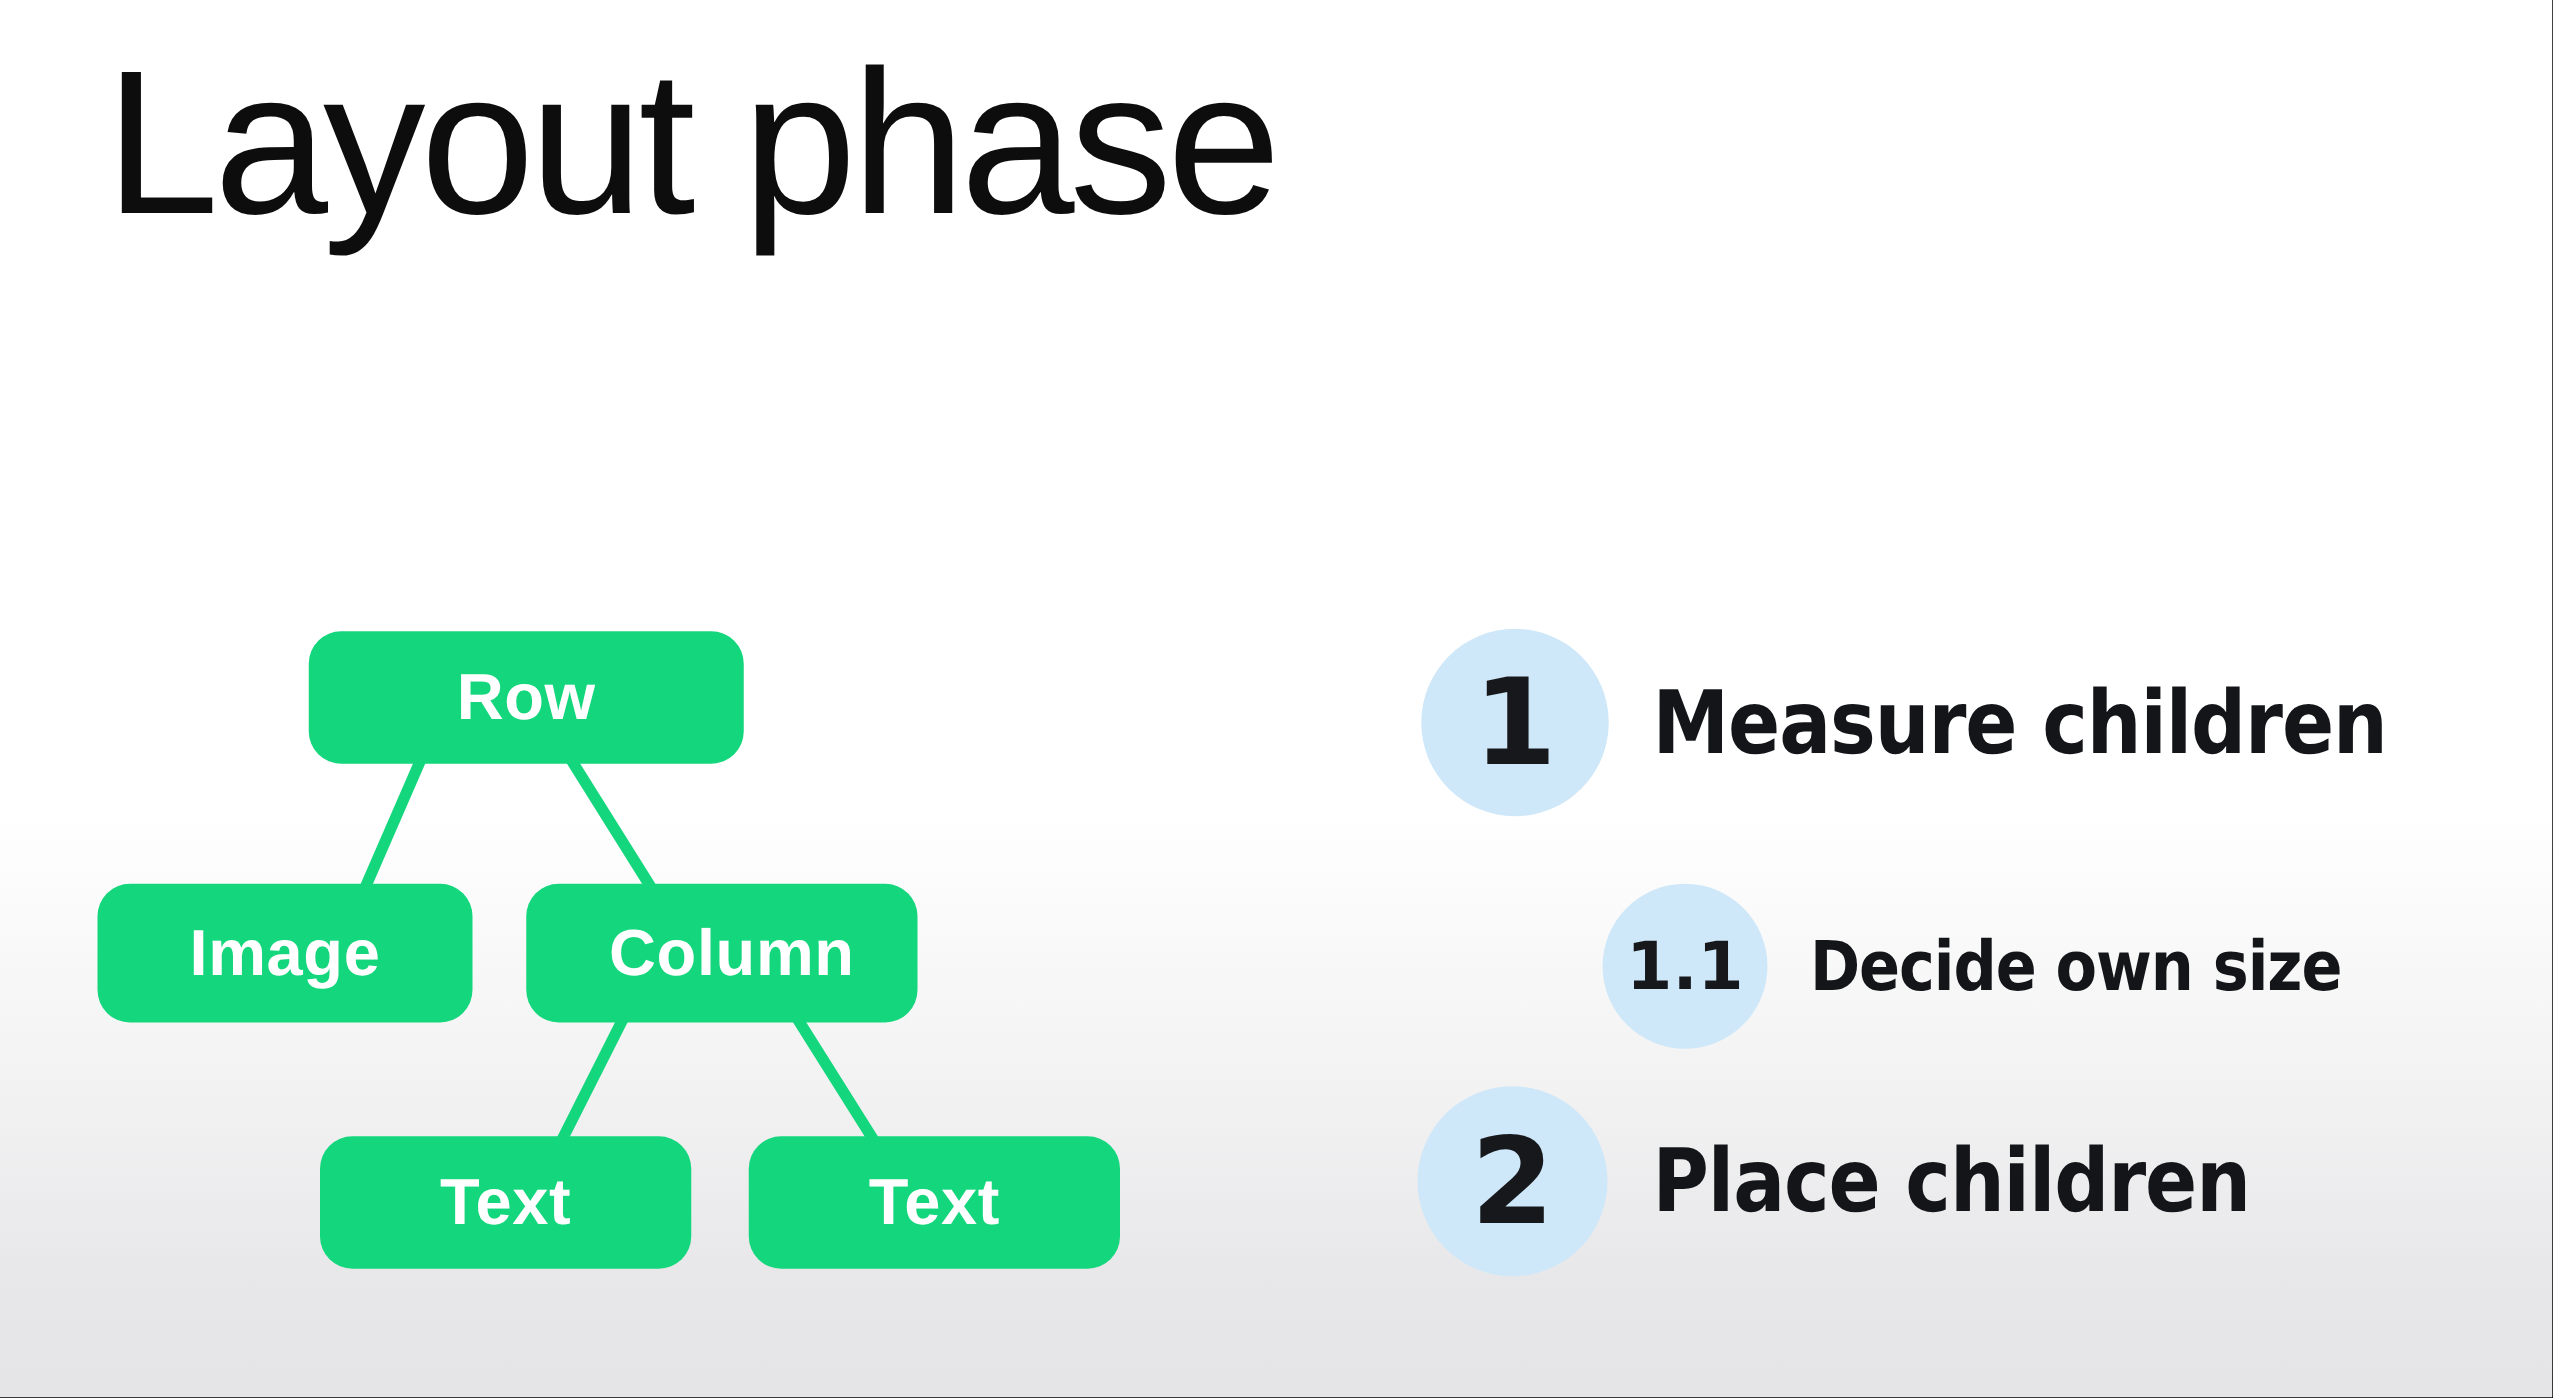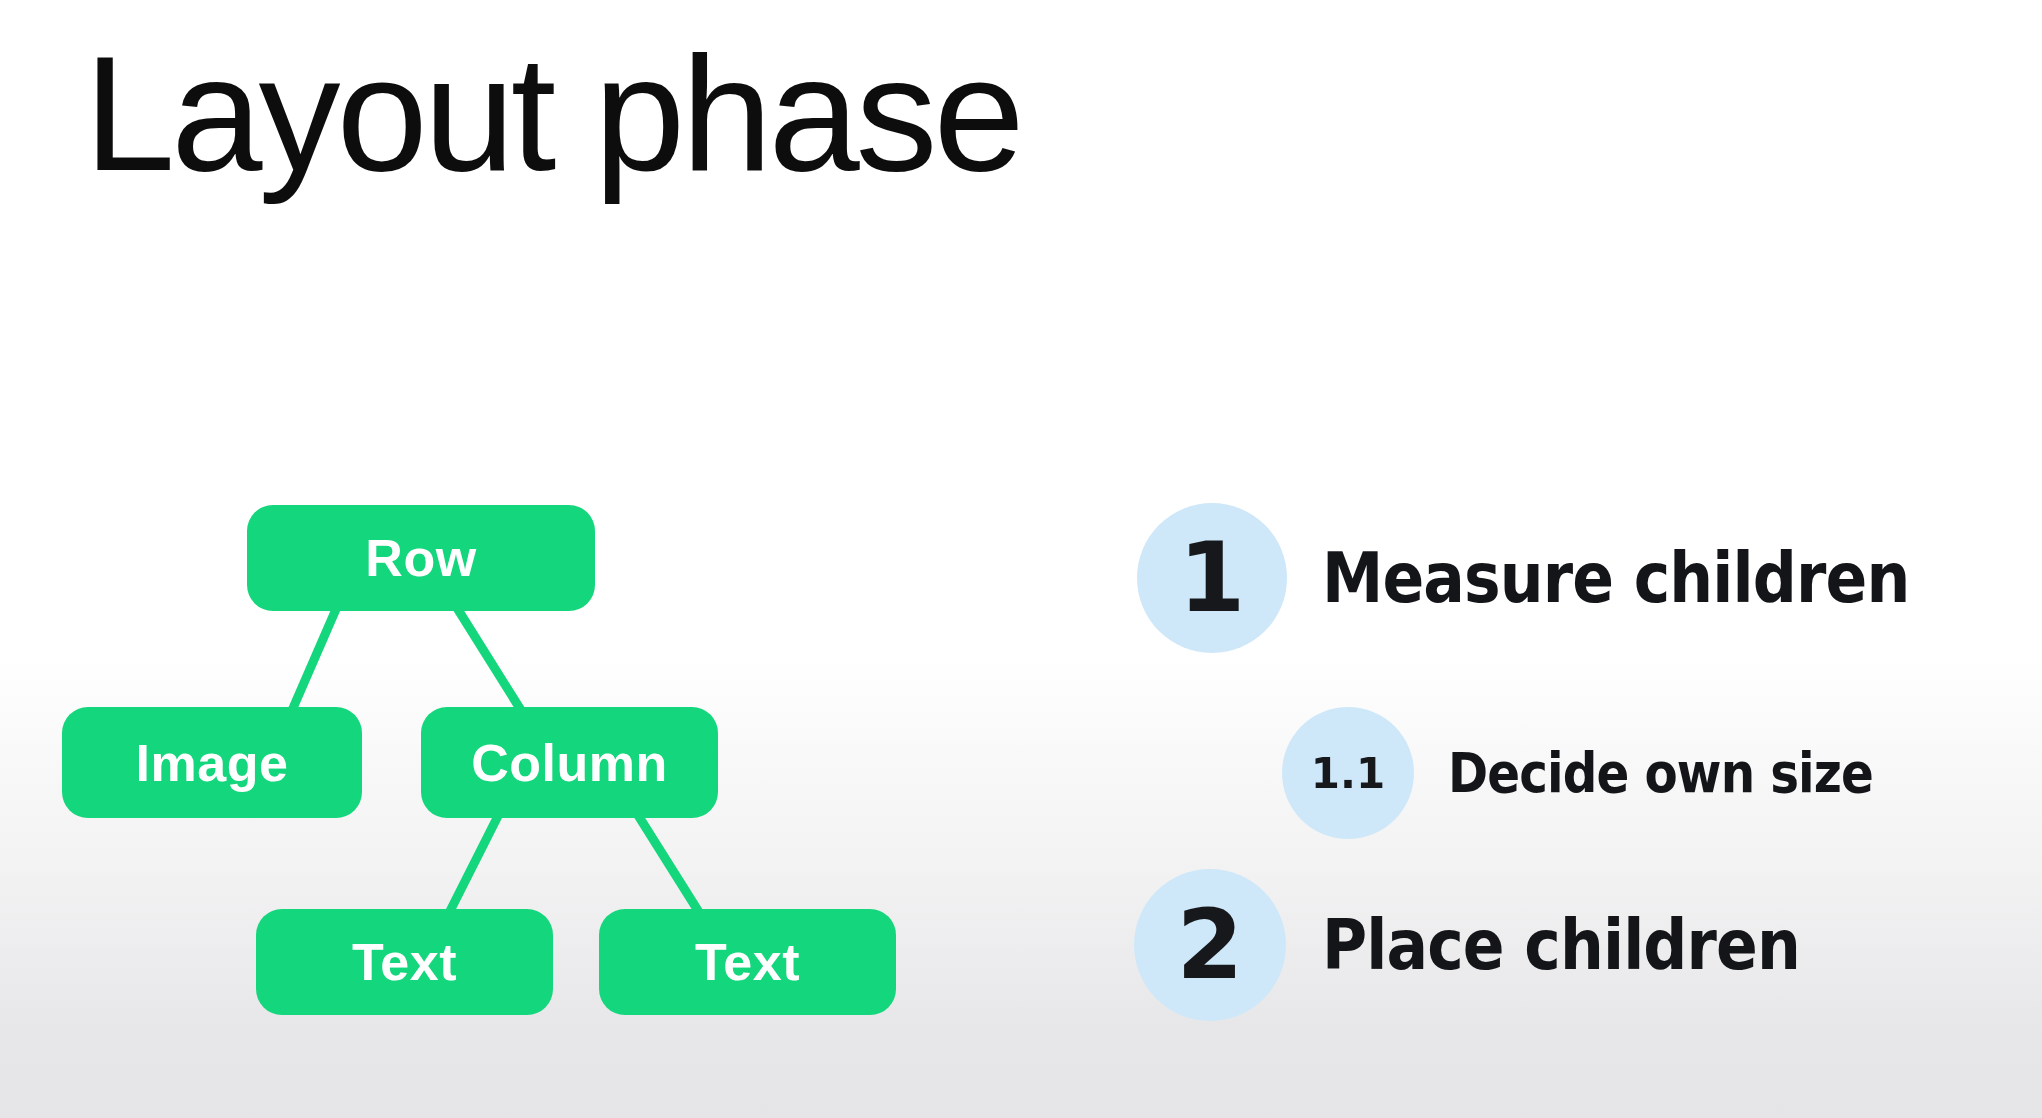--- a/index.html
+++ b/index.html
@@ -45,39 +45,39 @@
     border-radius: 26px;
     display: flex;
     align-items: center;
     justify-content: center;
     color: #ffffff;
     font-weight: 700;
     font-size: 52px;
     letter-spacing: 0.5px;
   }
   .node-row    { left: 247px; top: 505px; width: 348px; height: 106px; }
-  .node-image  { left:  62px; top: 707px; width: 300px; height: 111px; }
-  .node-column { left: 421px; top: 707px; width: 297px; height: 111px; }
+  .node-image  { left:  78px; top: 707px; width: 300px; height: 111px; }
+  .node-column { left: 421px; top: 707px; width: 297px; height: 111px; padding-left: 16px; }
   .node-text1  { left: 256px; top: 909px; width: 297px; height: 106px; }
   .node-text2  { left: 599px; top: 909px; width: 297px; height: 106px; }
 
   
   .step-circle {
     position: absolute;
     border-radius: 50%;
     background: #cfe8f9;
     display: flex;
     align-items: center;
     justify-content: center;
     color: #16181c;
     font-weight: 700;
     font-family: "DejaVu Sans", sans-serif;
   }
   .circle-1   { left: 1137px; top: 503px; width: 150px; height: 150px; font-size: 96px; }
-  .circle-1-1 { left: 1282px; top: 707px; width: 132px; height: 132px; font-size: 42px; }
+  .circle-1-1 { left: 1282px; top: 707px; width: 132px; height: 132px; font-size: 53px; }
   .circle-2   { left: 1134px; top: 869px; width: 152px; height: 152px; font-size: 96px; }
 
   .step-label {
     position: absolute;
     display: flex;
     align-items: center;
     color: #131519;
     font-weight: 700;
     font-family: "DejaVu Sans", sans-serif;
     white-space: nowrap;

